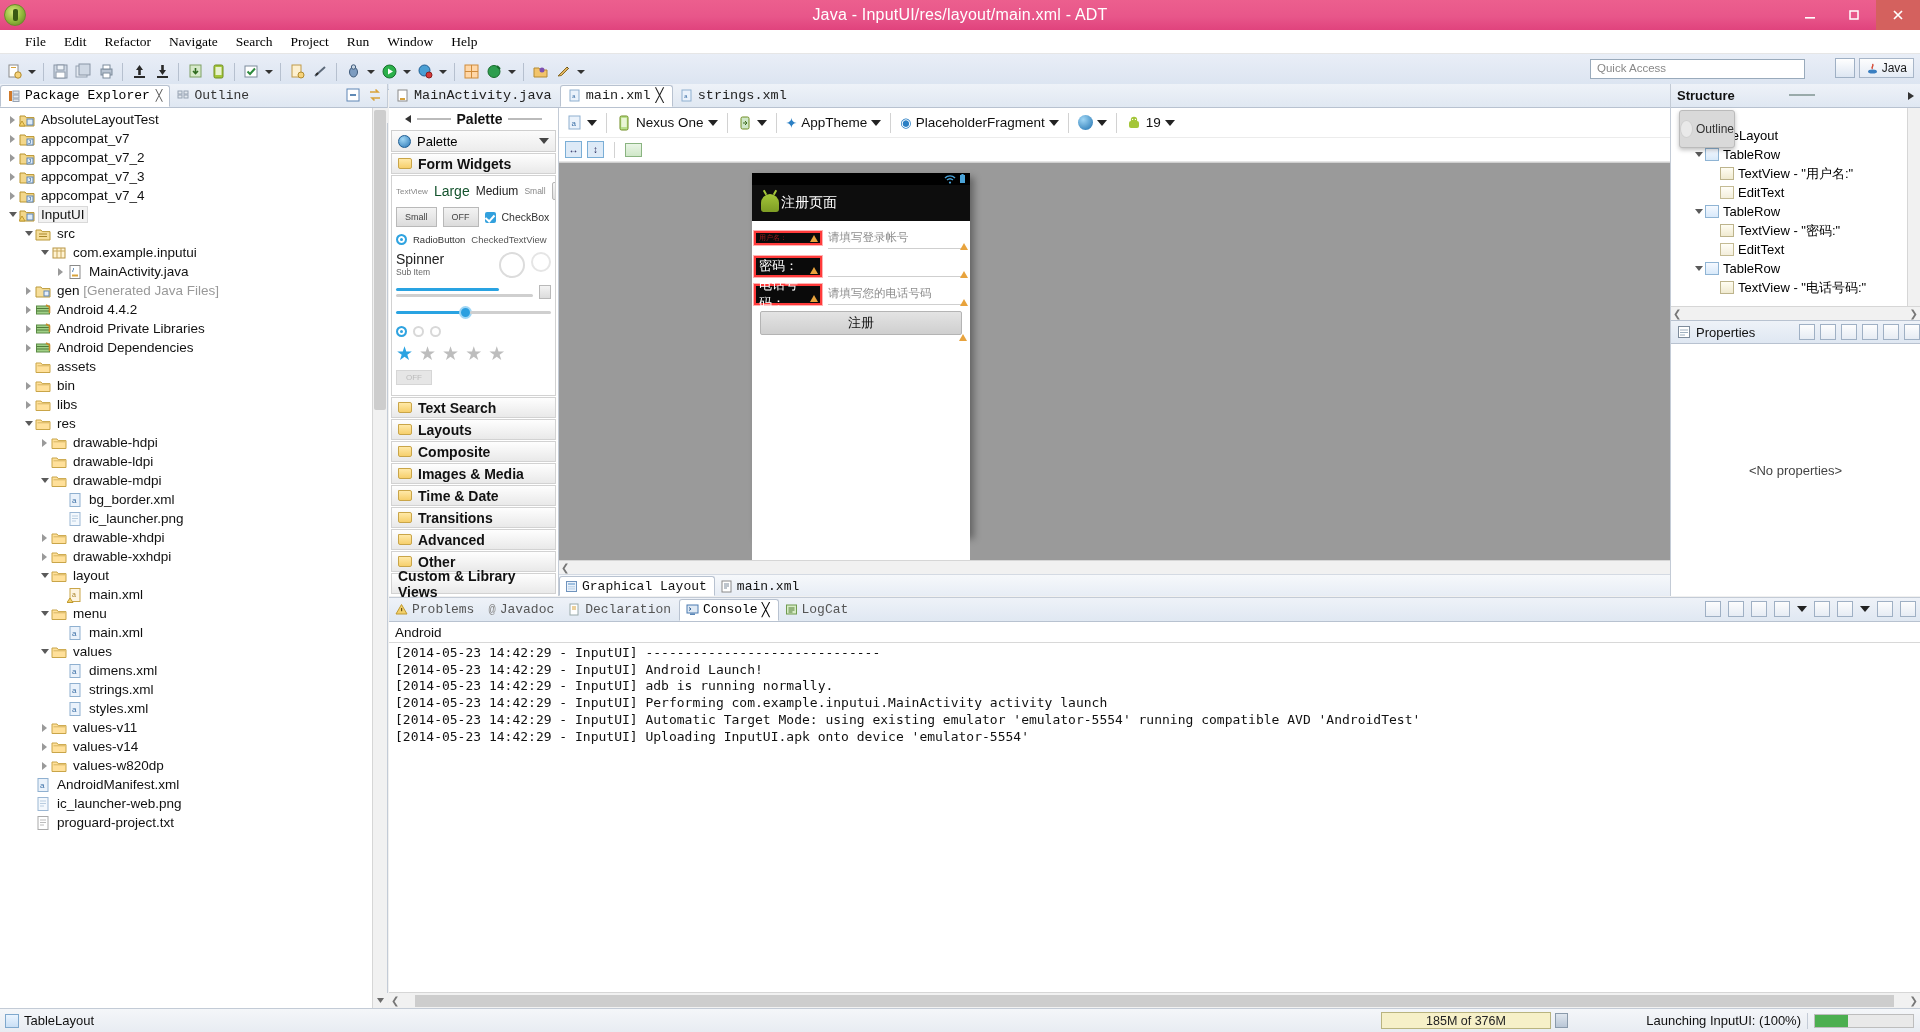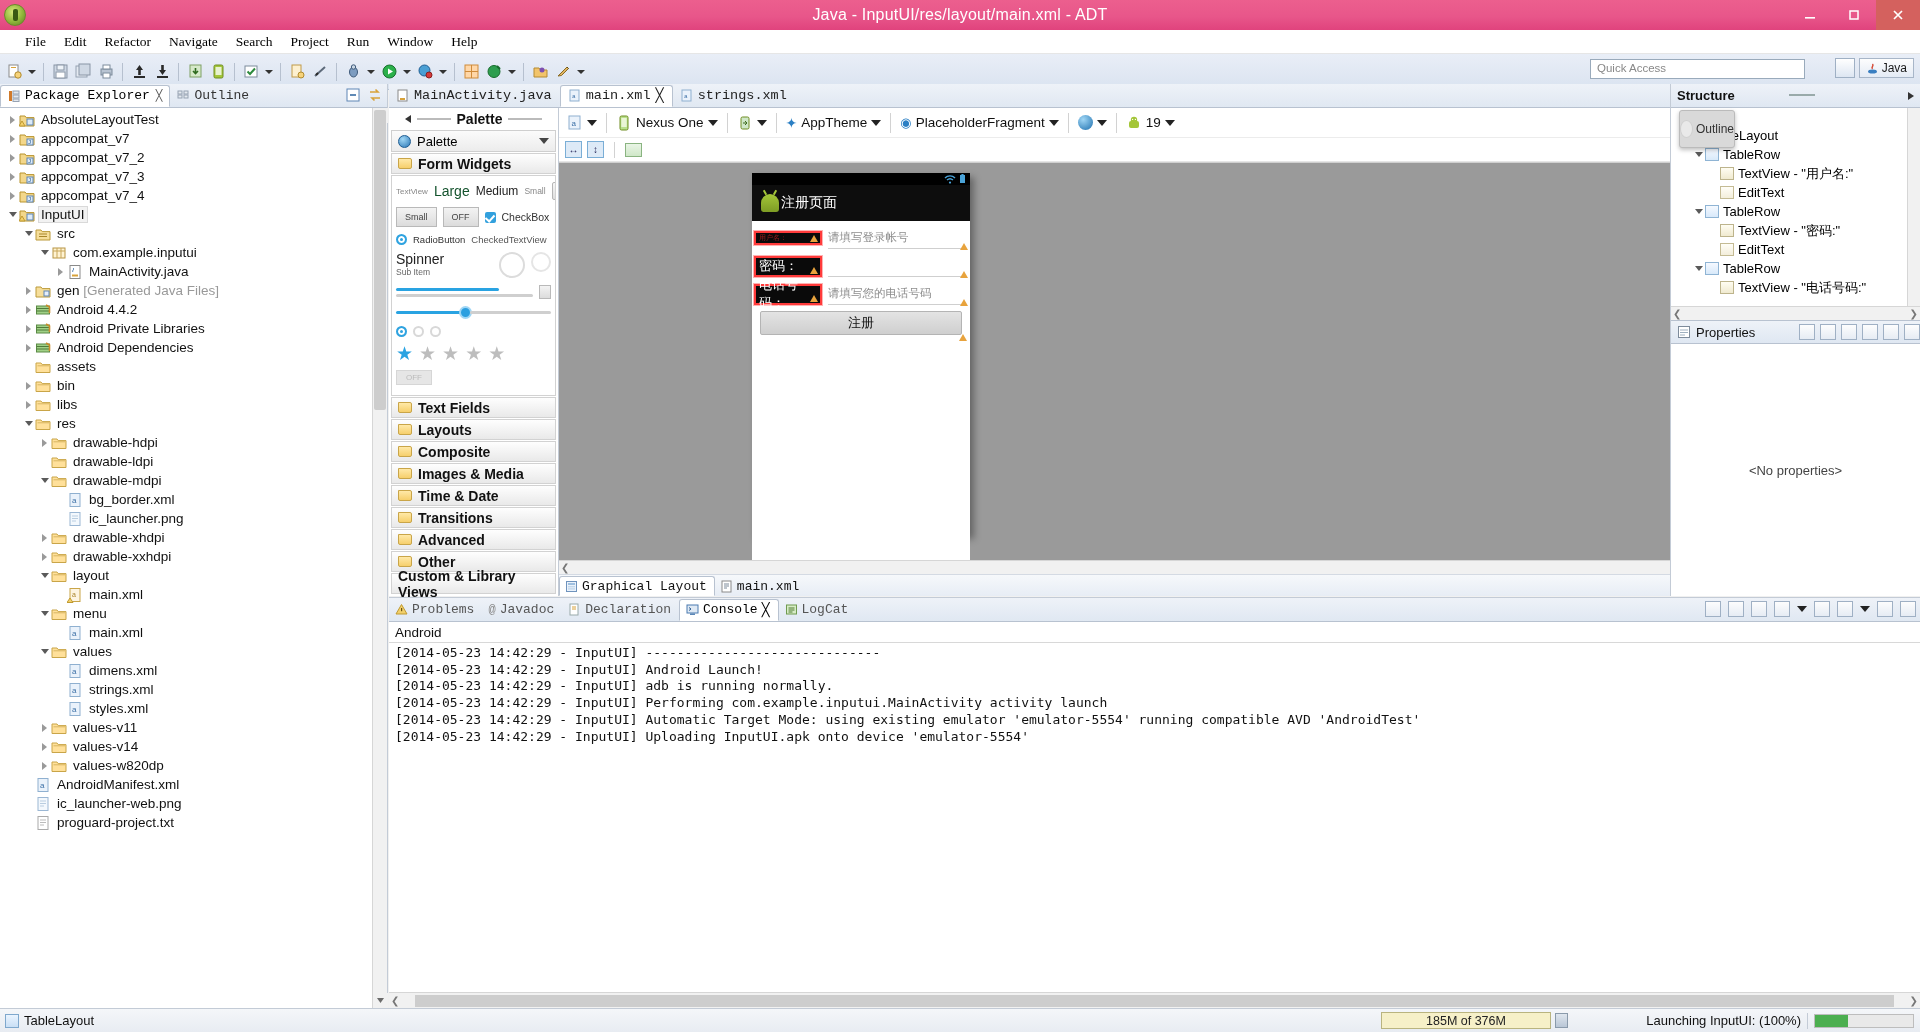--- a/index.html
+++ b/index.html
@@ -1086,21 +1086,21 @@
               <span class="pw-star">★</span>
           </div>
           <div class="pw-row">
             <span class="pw-off">OFF</span>
           </div>
         </div>
 
         <div id="pal-groups">
             <div class="pal-group">
               <span class="fico"></span>
-              <span>Text Fields</span>
+              <span>Text Search</span>
             </div>
             <div class="pal-group">
               <span class="fico"></span>
               <span>Layouts</span>
             </div>
             <div class="pal-group">
               <span class="fico"></span>
               <span>Composite</span>
             </div>
             <div class="pal-group">

